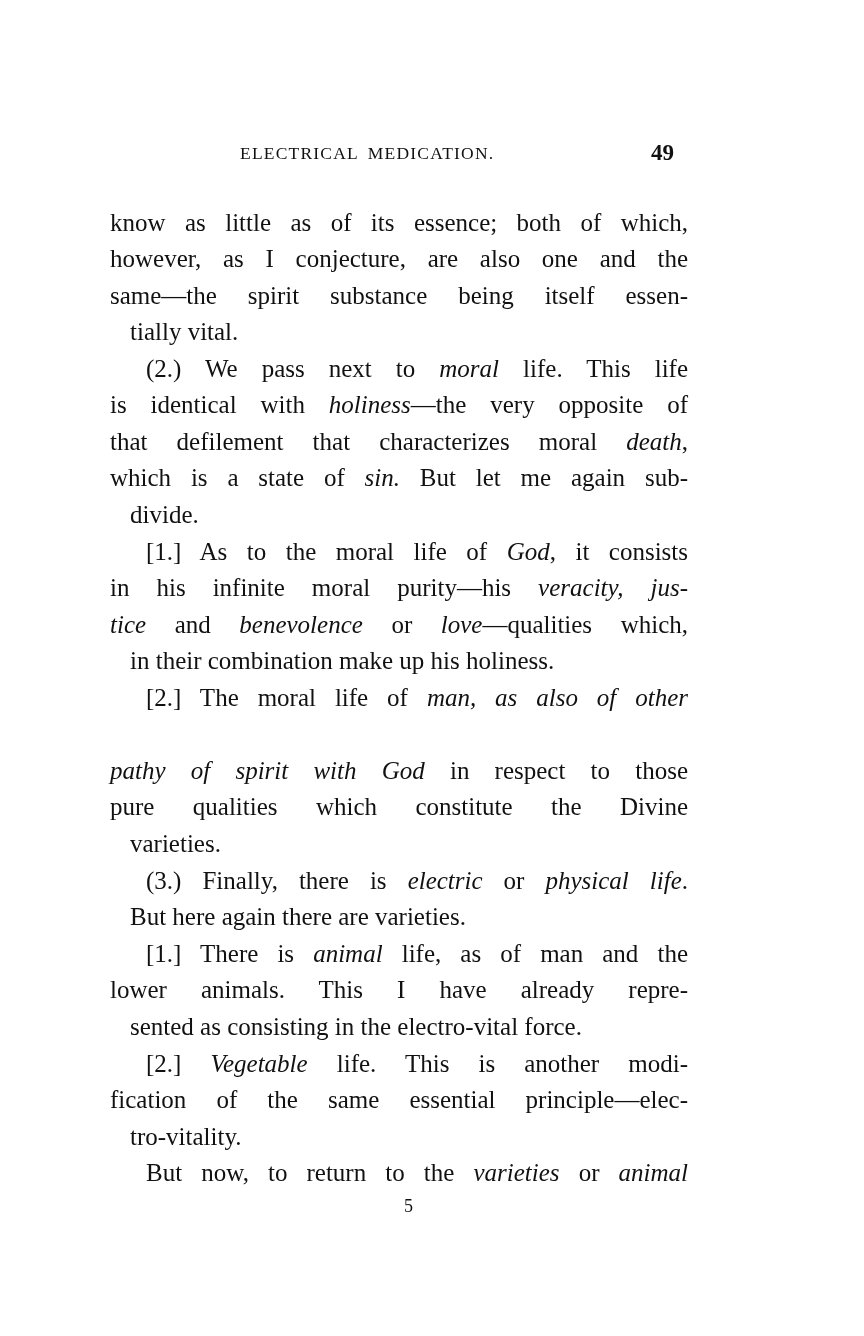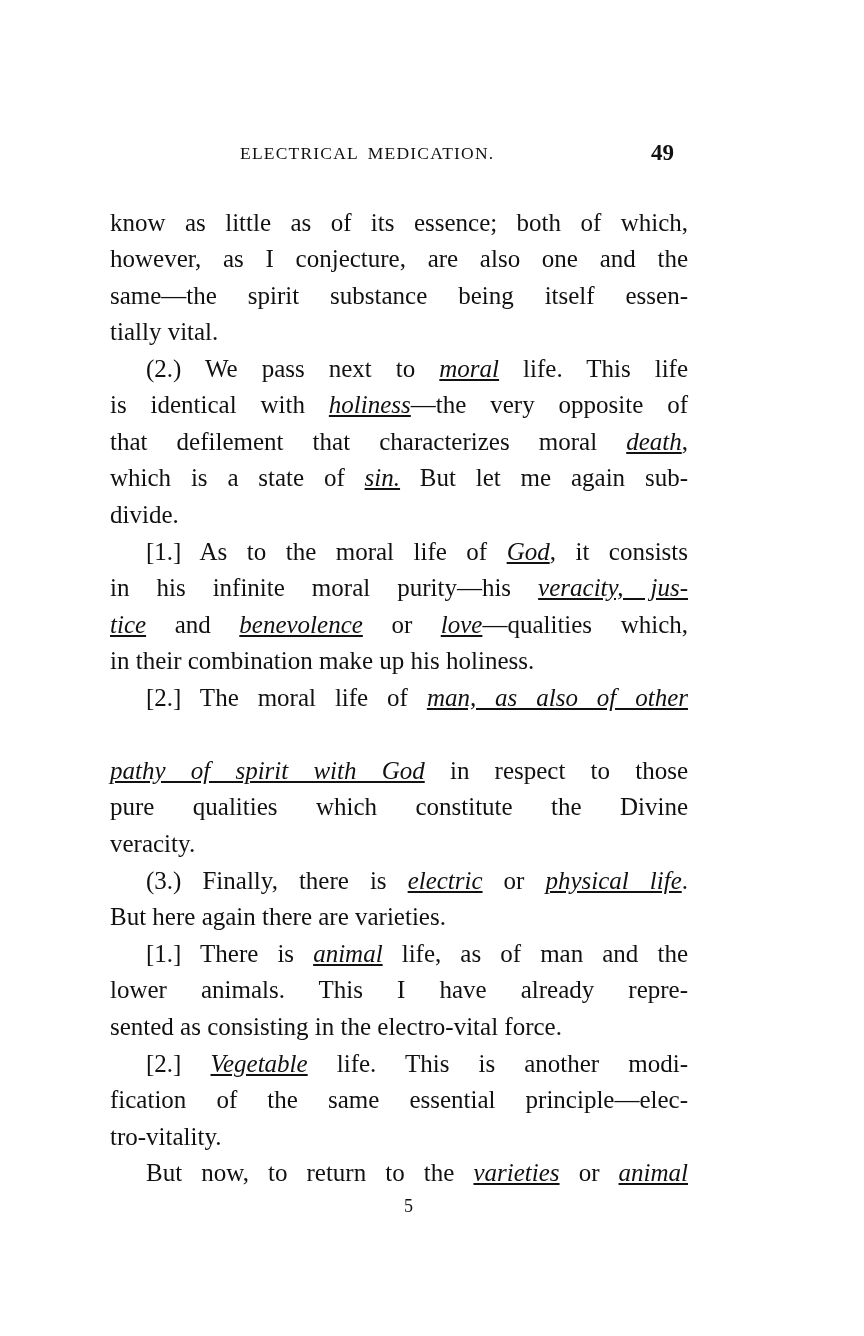--- a/index.html
+++ b/index.html
@@ -40,28 +40,28 @@
       left: 110px;
       width: 578px;
       font-size: 25px;
       line-height: 30px;
       white-space: nowrap;
       text-align: justify;
       text-align-last: justify;
     }
     .line.last {
       text-align-last: left;
+      margin-left: 20px;
     }
     .line.indent {
       left: 146px;
       width: 542px;
     }
     .line i, .line em {
       font-style: italic;
-      text-decoration: underline;
     }
     .signature {
       position: absolute;
       top: 1196px;
       left: 404px;
       font-size: 18px;
     }
   </style>
 </head>
 <body>
@@ -83,21 +83,21 @@
   <div class="line last" style="top:500px">divide.</div>
 
   <div class="line indent" style="top:537px"><span>[1.] As to the moral life of </span><i>God</i><span>, it consists</span></div>
   <div class="line" style="top:573px"><span>in his infinite moral purity—his </span><i>veracity, jus-</i><span></span></div>
   <div class="line" style="top:610px"><i>tice</i><span> and </span><i>benevolence</i><span> or </span><i>love</i><span>—qualities which,</span></div>
   <div class="line last" style="top:646px">in their combination make up his holiness.</div>
 
   <div class="line indent" style="top:683px"><span>[2.] The moral life of </span><i>man, as also of other</i><span></span></div>
   <div class="line" style="top:756px"><i>pathy of spirit with God</i><span> in respect to those</span></div>
   <div class="line" style="top:792px">pure qualities which constitute the Divine</div>
-  <div class="line last" style="top:829px">veracity.</div>
+  <div class="line last" style="top:829px">varieties.</div>
 
   <div class="line indent" style="top:866px"><span>(3.) Finally, there is </span><i>electric</i><span> or </span><i>physical life</i><span>.</span></div>
   <div class="line last" style="top:902px">But here again there are varieties.</div>
 
   <div class="line indent" style="top:939px"><span>[1.] There is </span><i>animal</i><span> life, as of man and the</span></div>
   <div class="line" style="top:975px">lower animals.  This I have already repre-</div>
   <div class="line last" style="top:1012px">sented as consisting in the electro-vital force.</div>
 
   <div class="line indent" style="top:1049px"><span>[2.] </span><i>Vegetable</i><span> life.  This is another modi-</span></div>
   <div class="line" style="top:1085px">fication of the same essential principle—elec-</div>

